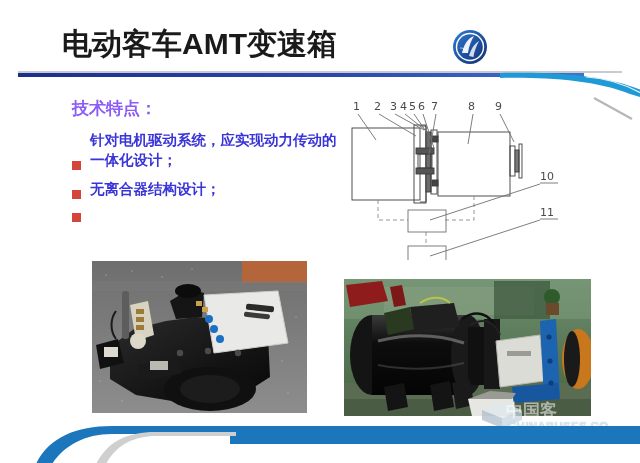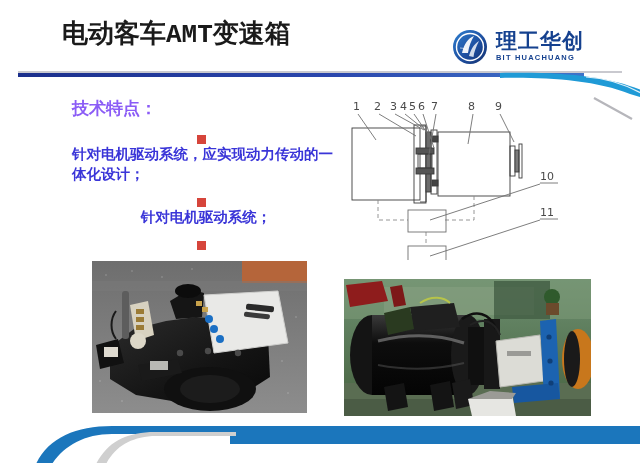--- a/index.html
+++ b/index.html
@@ -15,27 +15,27 @@
     width: 640px;
     height: 463px;
     background: #ffffff;
     overflow: hidden;
   }
 
   
   .title {
     position: absolute;
     left: 62px;
-    top: 16px;
-    font-size: 26px;
+    top: 24px;
+    font-size: 30px;
     font-weight: bold;
     color: #1a1a1a;
     letter-spacing: 0px;
     white-space: nowrap;
-    font-family: Liberation Mono, monospace;
+    font-family: Liberation Sans, sans-serif;
   }
 
   
   .logo-wrap {
     position: absolute;
     left: 452px;
     top: 28px;
     width: 168px;
     height: 40px;
   }
@@ -113,23 +113,22 @@
     font-family: "DejaVu Sans", "Liberation Sans", sans-serif;
   }
   .bullets {
     position: absolute;
     left: 72px;
     top: 130px;
     width: 268px;
   }
   .bullet-row {
     display: flex;
-    align-items: center;
+    align-items: flex-end;
     margin-bottom: 9px;
-    flex-direction: column;
   }
   .bullet-sq {
     flex: 0 0 auto;
     width: 9px;
     height: 9px;
     background: #d6453b;
     margin-top: 5px;
     margin-right: 9px;
   }
   .bullet-text {
@@ -222,24 +221,20 @@
             <stop offset="100%" stop-color="#14306e"></stop>
           </linearGradient>
         </defs>
         <circle cx="18" cy="18" r="17" fill="url(#lgm)"></circle>
         <circle cx="18" cy="18" r="13.5" fill="none" stroke="#ffffff" stroke-width="1.4"></circle>
         <path d="M10 24 C12 15 16 9 22 7 C19 12 17 17 16 24 Z" fill="#ffffff" opacity="0.92"></path>
         <path d="M17 27 C19 20 22 15 27 12 C24 18 22 23 21.5 28 Z" fill="#ffffff" opacity="0.8"></path>
         <path d="M8 19 C11 19 14 20 16 22" fill="none" stroke="#ffffff" stroke-width="1" opacity="0.6"></path>
       </svg>
     </div>
-    <div class="logo-text">
-      <div class="logo-cn">理工华创</div>
-      <div class="logo-en">BIT HUACHUANG</div>
-    </div>
   </div>
 
   <div class="rule-gray"></div>
   <div class="rule-blue"></div>
 
   <div class="swoosh-top">
     <svg width="150" height="36" viewBox="0 0 150 36">
       <path d="M0 14 C45 13 95 16 130 30 L150 36 L150 30 C118 14 70 7 0 9 Z" fill="#1f9ad6"></path>
       <path d="M86 13 C104 14 124 20 141 29" fill="none" stroke="#ffffff" stroke-width="1.2" opacity="0.85"></path>
     </svg>
@@ -253,21 +248,21 @@
 
   <div class="subhead">技术特点：</div>
 
   <div class="bullets">
     <div class="bullet-row">
       <span class="bullet-sq"></span>
       <span class="bullet-text">针对电机驱动系统，应实现动力传动的一体化设计；</span>
     </div>
     <div class="bullet-row">
       <span class="bullet-sq"></span>
-      <span class="bullet-text">针对电机驱动系统；</span>
+      <span class="bullet-text">无离合器结构设计；</span>
     </div>
     <div class="bullet-row">
       <span class="bullet-sq"></span>
     </div>
   </div>
 
   <div class="diagram">
     <svg width="250" height="168" viewBox="0 0 250 168">
       <g fill="none" stroke="#3c3c3c" stroke-width="0.9">
 
@@ -457,20 +452,32 @@
       <path d="M108 104 L126 100 L130 126 L112 130 Z" fill="#1a1a1a"></path>
 
       <path d="M118 40 C132 30 146 34 152 50" stroke="#101010" stroke-width="2.5" fill="none"></path>
       <path d="M126 46 C140 38 150 42 156 56" stroke="#222" stroke-width="2" fill="none"></path>
 
       <path d="M124 120 L168 114 L172 137 L128 137 Z" fill="#e6e6e2"></path>
       <path d="M124 120 L146 112 L172 114 L168 120 Z" fill="#9b9b96"></path>
     </svg>
   </div>
 
+  <div class="watermark">
+    <svg width="160" height="42" viewBox="0 0 160 42" style="position:absolute;left:0;top:0;">
+      <g opacity="0.75">
+        <path d="M4 12 L24 4 L44 12 L24 20 Z" fill="#dfe9ef"></path>
+        <path d="M4 12 L4 22 L24 30 L24 20 Z" fill="#aebfcc"></path>
+        <path d="M44 12 L44 22 L24 30 L24 20 Z" fill="#c6d5e0"></path>
+        <path d="M12 28 L24 40 L36 28 L24 33 Z" fill="#7fb4d8"></path>
+      </g>
+    </svg>
+    <div class="wm-cn">中国客</div>
+    <div class="wm-text">CHINABUSES.CO</div>
+  </div>
 
   <div class="footer-bar">
     <svg width="640" height="44" viewBox="0 0 640 44">
       <path d="M640 10 L112 10 C84 10 64 22 52 40 L36 40 C48 14 76 2 112 2 L640 2 Z" fill="#1b76bc"></path>
       <rect x="230" y="2" width="410" height="18" fill="#1b76bc"></rect>
       <path d="M96 40 C108 18 124 10 150 8 L236 8 L236 12 L152 12 C130 14 116 22 106 40 Z" fill="#cfcfcf"></path>
     </svg>
   </div>
 
 </div>

